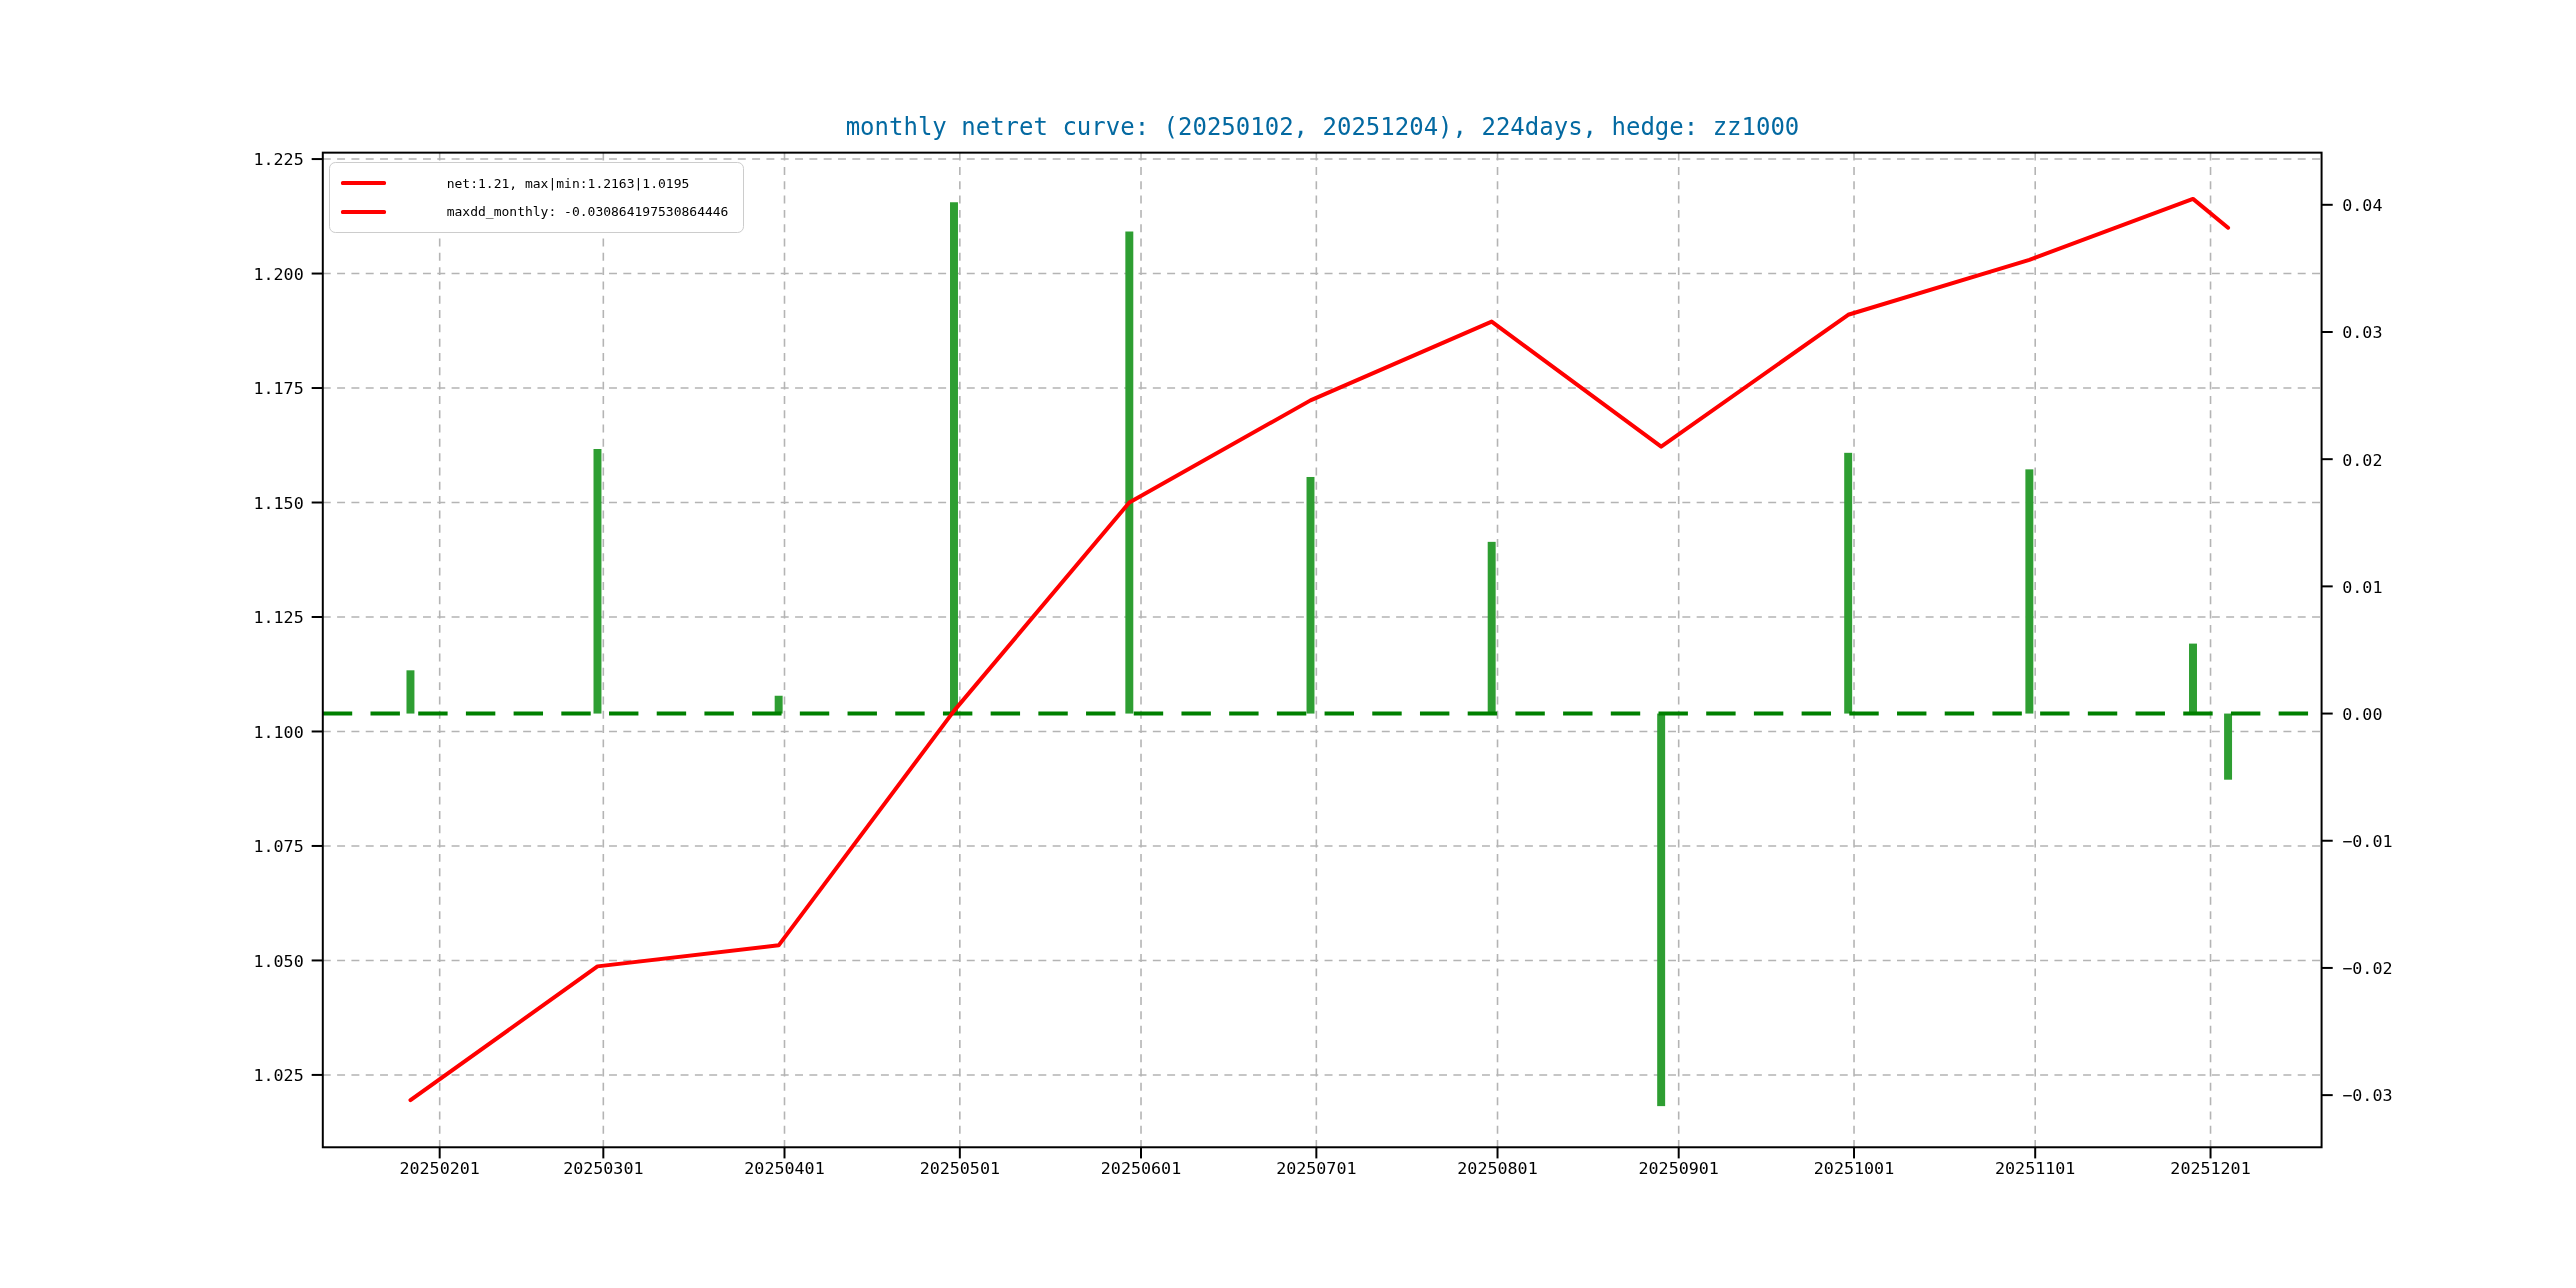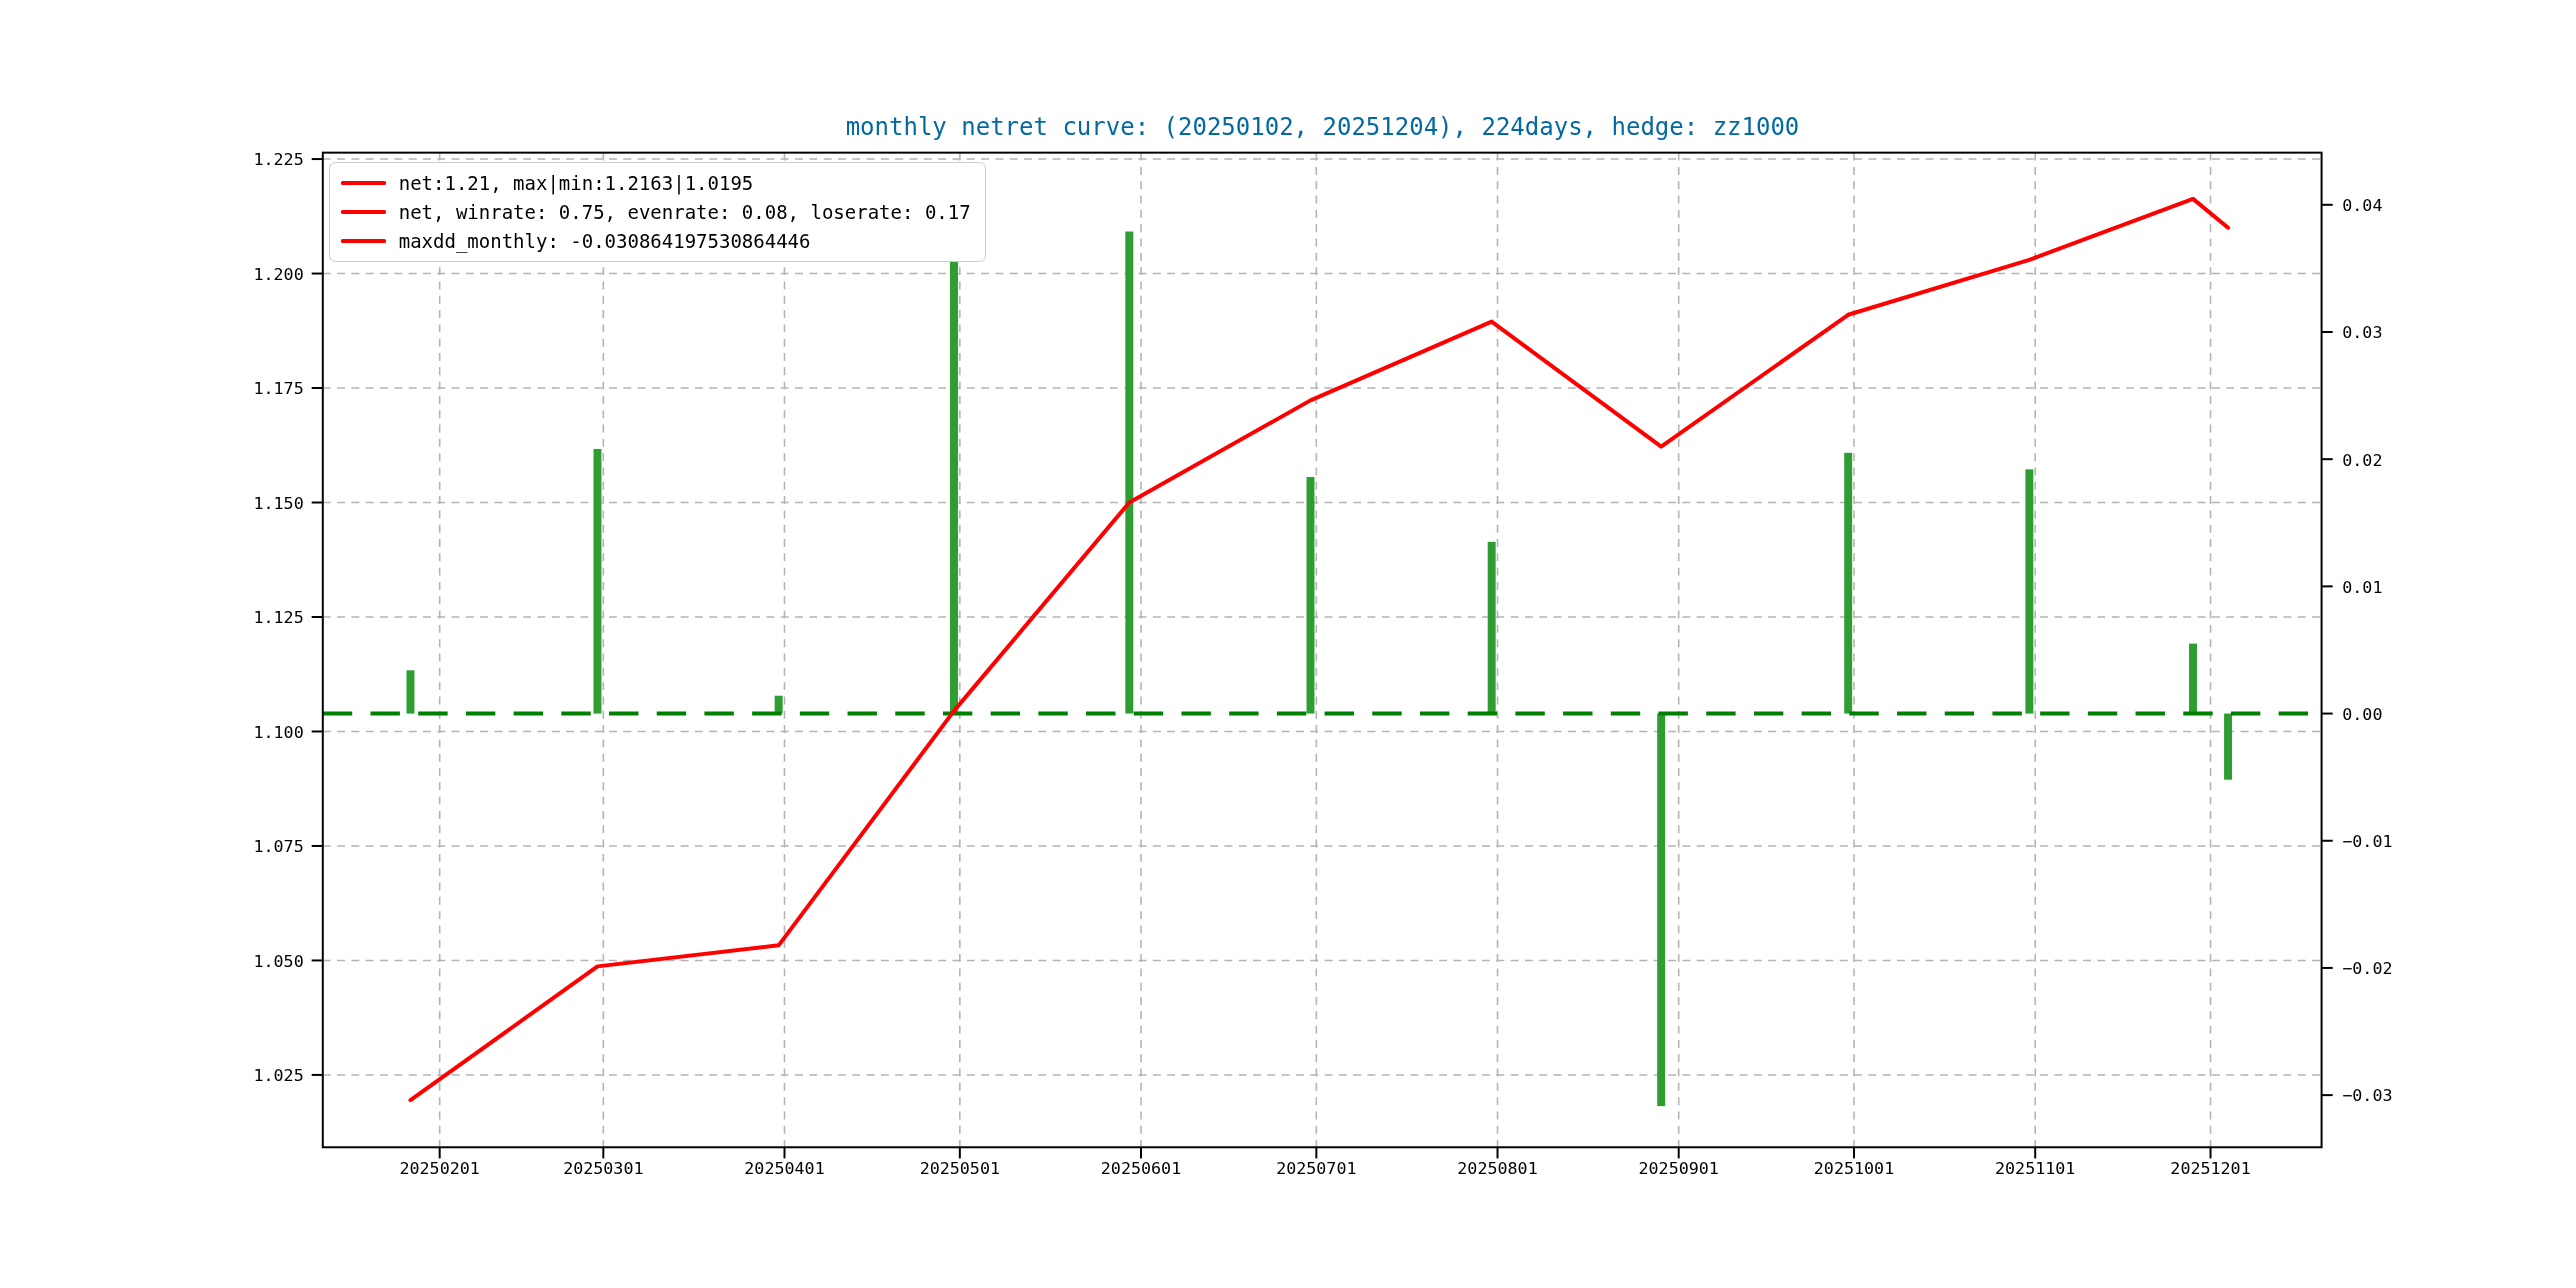--- a/index.html
+++ b/index.html
@@ -4,21 +4,21 @@
 <style>
   html,body{margin:0;padding:0;background:#ffffff;}
   body{width:2576px;height:1288px;overflow:hidden;}
   .fig{position:relative;width:2576px;height:1288px;font-family:"DejaVu Sans Mono",monospace;background:#ffffff;}
   #chart-title{position:absolute;left:323px;top:113px;width:1999px;text-align:center;
     font-size:24px;color:#0369a1;white-space:pre;}
   #legend{position:absolute;left:329px;top:162px;background:#ffffff;border:1.6px solid #cccccc;
     border-radius:6.4px;padding:8px 14.3px 8px 11px;display:flex;flex-direction:column;gap:4.8px;z-index:2;}
   .lrow{display:flex;align-items:center;gap:12.7px;height:24px;}
   .sw{display:inline-block;width:45px;height:4px;border-radius:1.6px;}
-  .lbl{font-size:19px;color:#000;white-space:pre;}
+  .lbl{font-size:13px;color:#000;white-space:pre;margin-left:48px;}
   svg{position:absolute;left:0;top:0;}
   svg text{font-family:"DejaVu Sans Mono",monospace;fill:#000;}
 </style>
 </head>
 <body>
 
 <div class="fig">
   <svg id="chart" width="2576" height="1288" viewBox="0 0 3240 1620">
       <line x1="553.0175438596491" y1="192" x2="553.0175438596491" y2="1443" stroke="#b4b4b4" stroke-width="2" stroke-dasharray="10 8"></line>
       <line x1="758.8421052631579" y1="192" x2="758.8421052631579" y2="1443" stroke="#b4b4b4" stroke-width="2" stroke-dasharray="10 8"></line>
@@ -113,21 +113,17 @@
       <text x="2780.3333333333335" y="1477" text-anchor="middle" font-size="21">20251201</text>
     </svg>
   <div id="chart-title">monthly netret curve: (20250102, 20251204), 224days, hedge: zz1000</div>
   <div id="legend">
       <div class="lrow">
         <span class="sw" style="background: rgb(255, 0, 0);"></span>
         <span class="lbl">net:1.21, max|min:1.2163|1.0195</span>
       </div>
       <div class="lrow">
         <span class="sw" style="background: rgb(255, 0, 0);"></span>
-        <span class="lbl">net, winrate: 0.75, evenrate: 0.08, loserate: 0.17</span>
-      </div>
-      <div class="lrow">
-        <span class="sw" style="background: rgb(255, 0, 0);"></span>
         <span class="lbl">maxdd_monthly: -0.030864197530864446</span>
       </div>
     </div>
 </div>
 
 
 </body></html>

